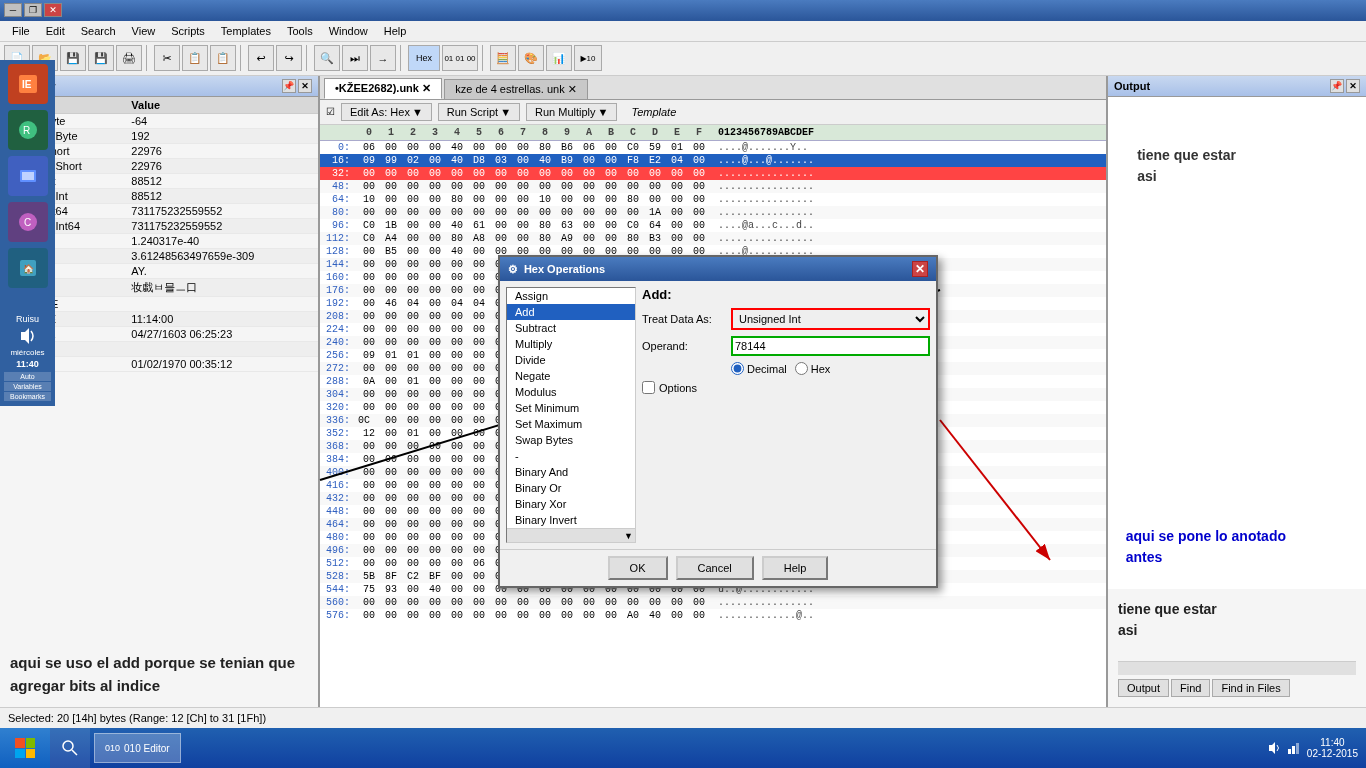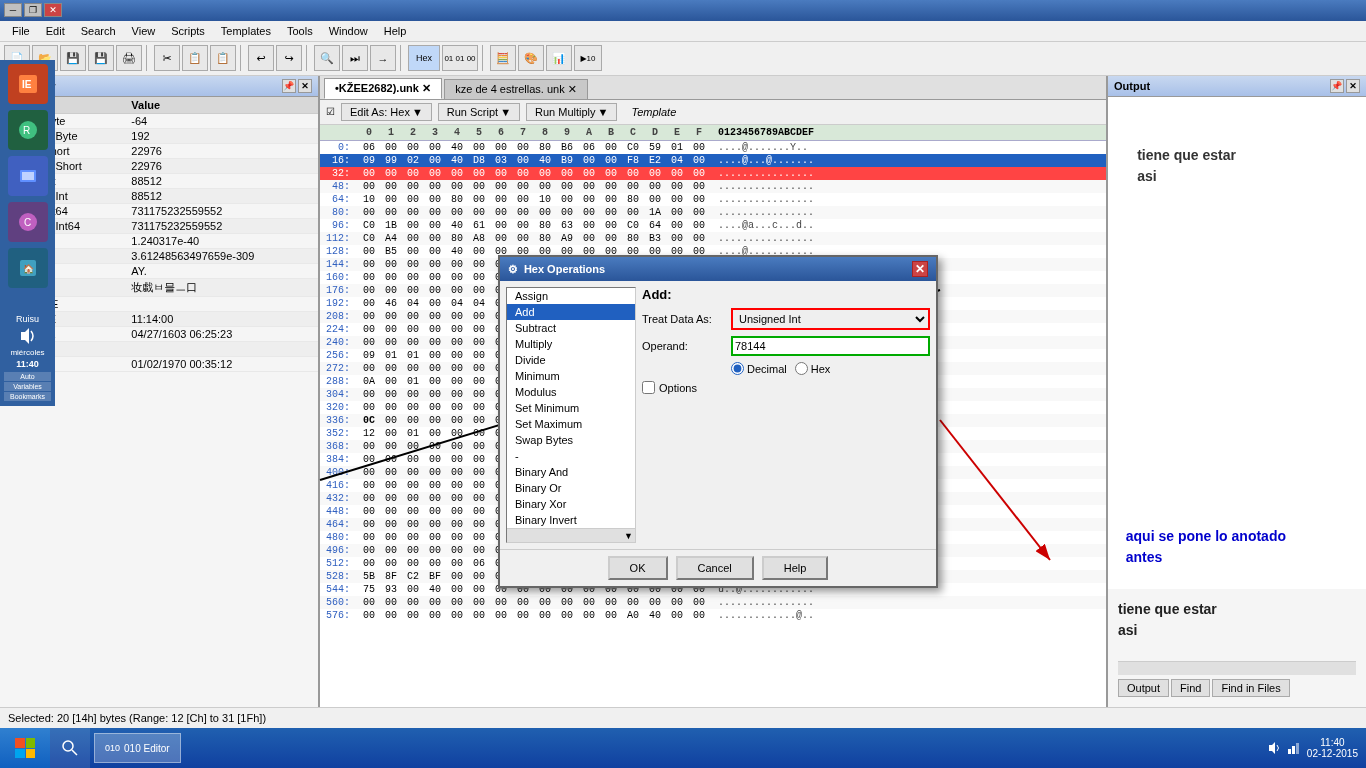--- a/index.html
+++ b/index.html
@@ -237,20 +237,21 @@
                 <td>OLETIME</td>
                 <td></td>
               </tr>
               <tr>
                 <td>time_t</td>
                 <td>01/02/1970 00:35:12</td>
               </tr>
             </tbody>
         </table>
       </div>
+      <div class="inspector-note" style="font-size:15px;">aqui se uso el add porque se tenian que agregar bits al indice</div>
     </div>
 
     <div class="hex-area">
 
       <div class="hex-tabs">
         <div class="hex-tab active">•KŽEE2682).unk ✕</div>
         <div class="hex-tab">kze de 4 estrellas. unk ✕</div>
       </div>
 
       <div class="hex-toolbar">
@@ -754,21 +755,21 @@
                   <div style="width: 22px; text-align: center;">00</div>
                   <div style="width: 22px; text-align: center;">00</div>
                   <div style="width: 22px; text-align: center;">00</div>
                   <div style="width: 22px; text-align: center;">00</div>
                 </div>
                 <div style="padding-left: 8px; color: rgb(68, 68, 68);">................</div>
               </div>
               <div style="display: flex; padding: 1px 0px; font-family: &quot;Courier New&quot;, monospace; font-size: 10px; cursor: pointer; background: rgb(248, 248, 248);">
                 <div style="width: 38px; text-align: right; padding-right: 8px; color: rgb(48, 96, 192);">336:</div>
                 <div style="display: flex; gap: 0px;">
-                  <div style="width: 22px; text-align: center; font-weight: bold;">0C</div>
+                  <div style="width: 22px; ">0C</div>
                   <div style="width: 22px; text-align: center;">00</div>
                   <div style="width: 22px; text-align: center;">00</div>
                   <div style="width: 22px; text-align: center;">00</div>
                   <div style="width: 22px; text-align: center;">00</div>
                   <div style="width: 22px; text-align: center;">00</div>
                   <div style="width: 22px; text-align: center;">00</div>
                   <div style="width: 22px; text-align: center;">00</div>
                   <div style="width: 22px; text-align: center;">00</div>
                   <div style="width: 22px; text-align: center;">00</div>
                   <div style="width: 22px; text-align: center;">00</div>
@@ -1271,21 +1272,21 @@
       </div>
       <div class="dialog-body">
 
         <div class="dialog-left">
           <div class="dialog-left-scroll" id="operations-list">
               <div class="dialog-left-item">Assign</div>
               <div class="dialog-left-item selected">Add</div>
               <div class="dialog-left-item">Subtract</div>
               <div class="dialog-left-item">Multiply</div>
               <div class="dialog-left-item">Divide</div>
-              <div class="dialog-left-item">Minimum</div>
+              <div class="dialog-left-item">Negate</div>
               <div class="dialog-left-item">Modulus</div>
               <div class="dialog-left-item">Set Minimum</div>
               <div class="dialog-left-item">Set Maximum</div>
               <div class="dialog-left-item">Swap Bytes</div>
               <div class="dialog-left-item">-</div>
               <div class="dialog-left-item">Binary And</div>
               <div class="dialog-left-item">Binary Or</div>
               <div class="dialog-left-item">Binary Xor</div>
               <div class="dialog-left-item">Binary Invert</div>
             </div>

